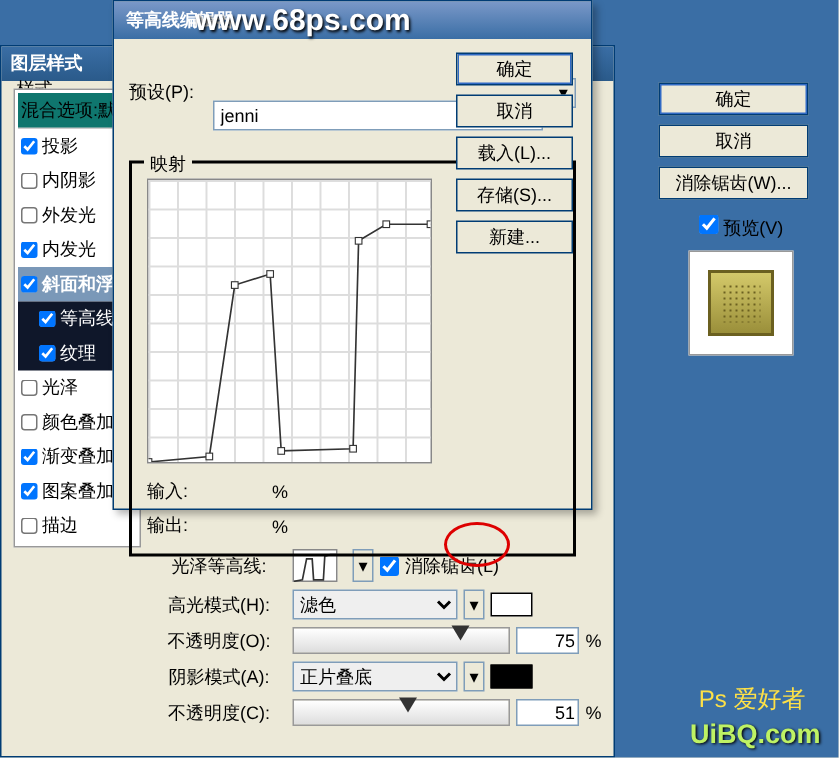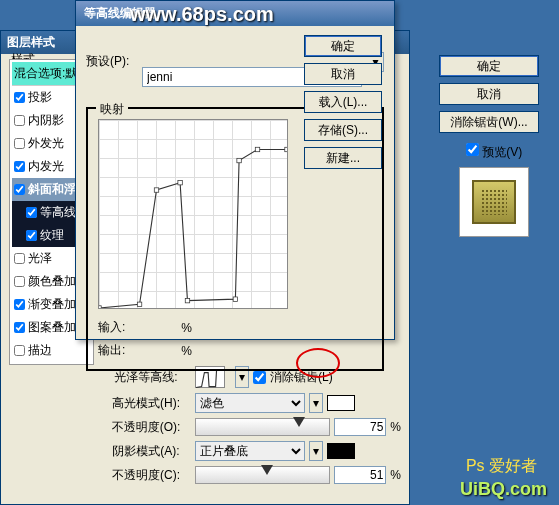--- a/index.html
+++ b/index.html
@@ -1,33 +1,33 @@
 <!DOCTYPE html>
 <html><head>
 <meta charset="utf-8">
 <style>
 *{box-sizing:border-box;margin:0;padding:0;font-family:"Microsoft YaHei",SimSun,Arial,sans-serif;font-size:12px}
 body{background:#3a6ea5;width:559px;height:505px;position:relative;overflow:hidden}
 .layer-style{position:absolute;left:0;top:30px;width:410px;height:475px;background:#ece9d8;border:1px solid #003c74}
 .layer-style-title{background:linear-gradient(#3a6ea5,#2a5a8a);color:#fff;padding:3px 6px;font-size:12px;font-weight:bold}
 .style-panel{position:absolute;left:8px;top:28px;width:85px;border:1px solid #999;background:#fff;padding:2px}
 .style-panel-label{position:absolute;left:10px;top:20px;font-weight:normal}
-.style-panel .hdr{background:#5eead4;padding:3px 2px;border-bottom:1px solid #ccc}
+.style-panel .hdr{background:#0f766e;padding:3px 2px;border-bottom:1px solid #ccc}
 .style-panel .row{padding:3px 2px;display:flex;align-items:center;gap:3px}
 .style-panel .row.sel{background:#0f172a;color:#fff}
 .style-panel .row input[type=checkbox]{width:11px;height:11px}
 .style-panel .indent{padding-left:14px}
 .main-area{position:absolute;left:100px;top:20px;right:8px;bottom:8px}
 .ctrl-row{display:flex;align-items:center;margin:5px 0;gap:4px}
 .ctrl-row label{min-width:90px;text-align:center}
 .ctrl-row select{border:1px solid #7f9db9;height:20px;flex:0 0 110px}
 .ctrl-row .swatch{width:28px;height:16px;border:1px solid #000}
 .slider{flex:1;height:18px;position:relative;background:linear-gradient(#fff,#ddd);border:1px solid #999}
 .slider .thumb{position:absolute;top:-2px;width:0;height:0;border-left:6px solid transparent;border-right:6px solid transparent;border-top:10px solid #333}
-.num{width:52px;border:1px solid #7f9db9;text-align:right;padding:1px 2px}
+.num{width:42px;border:1px solid #7f9db9;text-align:right;padding:1px 2px}
 .contour-thumb{width:30px;height:22px;border:1px solid #888;background:#fff;display:inline-block;position:relative;margin-right:6px}
 .contour-thumb svg{position:absolute;inset:0}
 .right-panel{position:absolute;right:10px;top:55px;width:110px}
 .btn{display:block;width:100px;height:22px;margin-bottom:6px;background:#ece9d8;border:1px solid #003c74;text-align:center;line-height:20px;cursor:pointer}
 .btn.hl{box-shadow:0 0 0 1px #316ac5 inset}
 .preview-box{margin-top:10px;text-align:center}
 .preview-swatch{width:70px;height:70px;border:1px solid #999;background:#fff;margin:6px auto;display:flex;align-items:center;justify-content:center}
 .preview-swatch .inner{width:44px;height:44px;background:linear-gradient(#d4c96a,#9a8f3a);border:2px solid #6b6020;display:flex;align-items:center;justify-content:center}
 .preview-swatch .dots{width:26px;height:26px;background:radial-gradient(circle,#6b6020 1px,transparent 1px);background-size:4px 4px}
 

